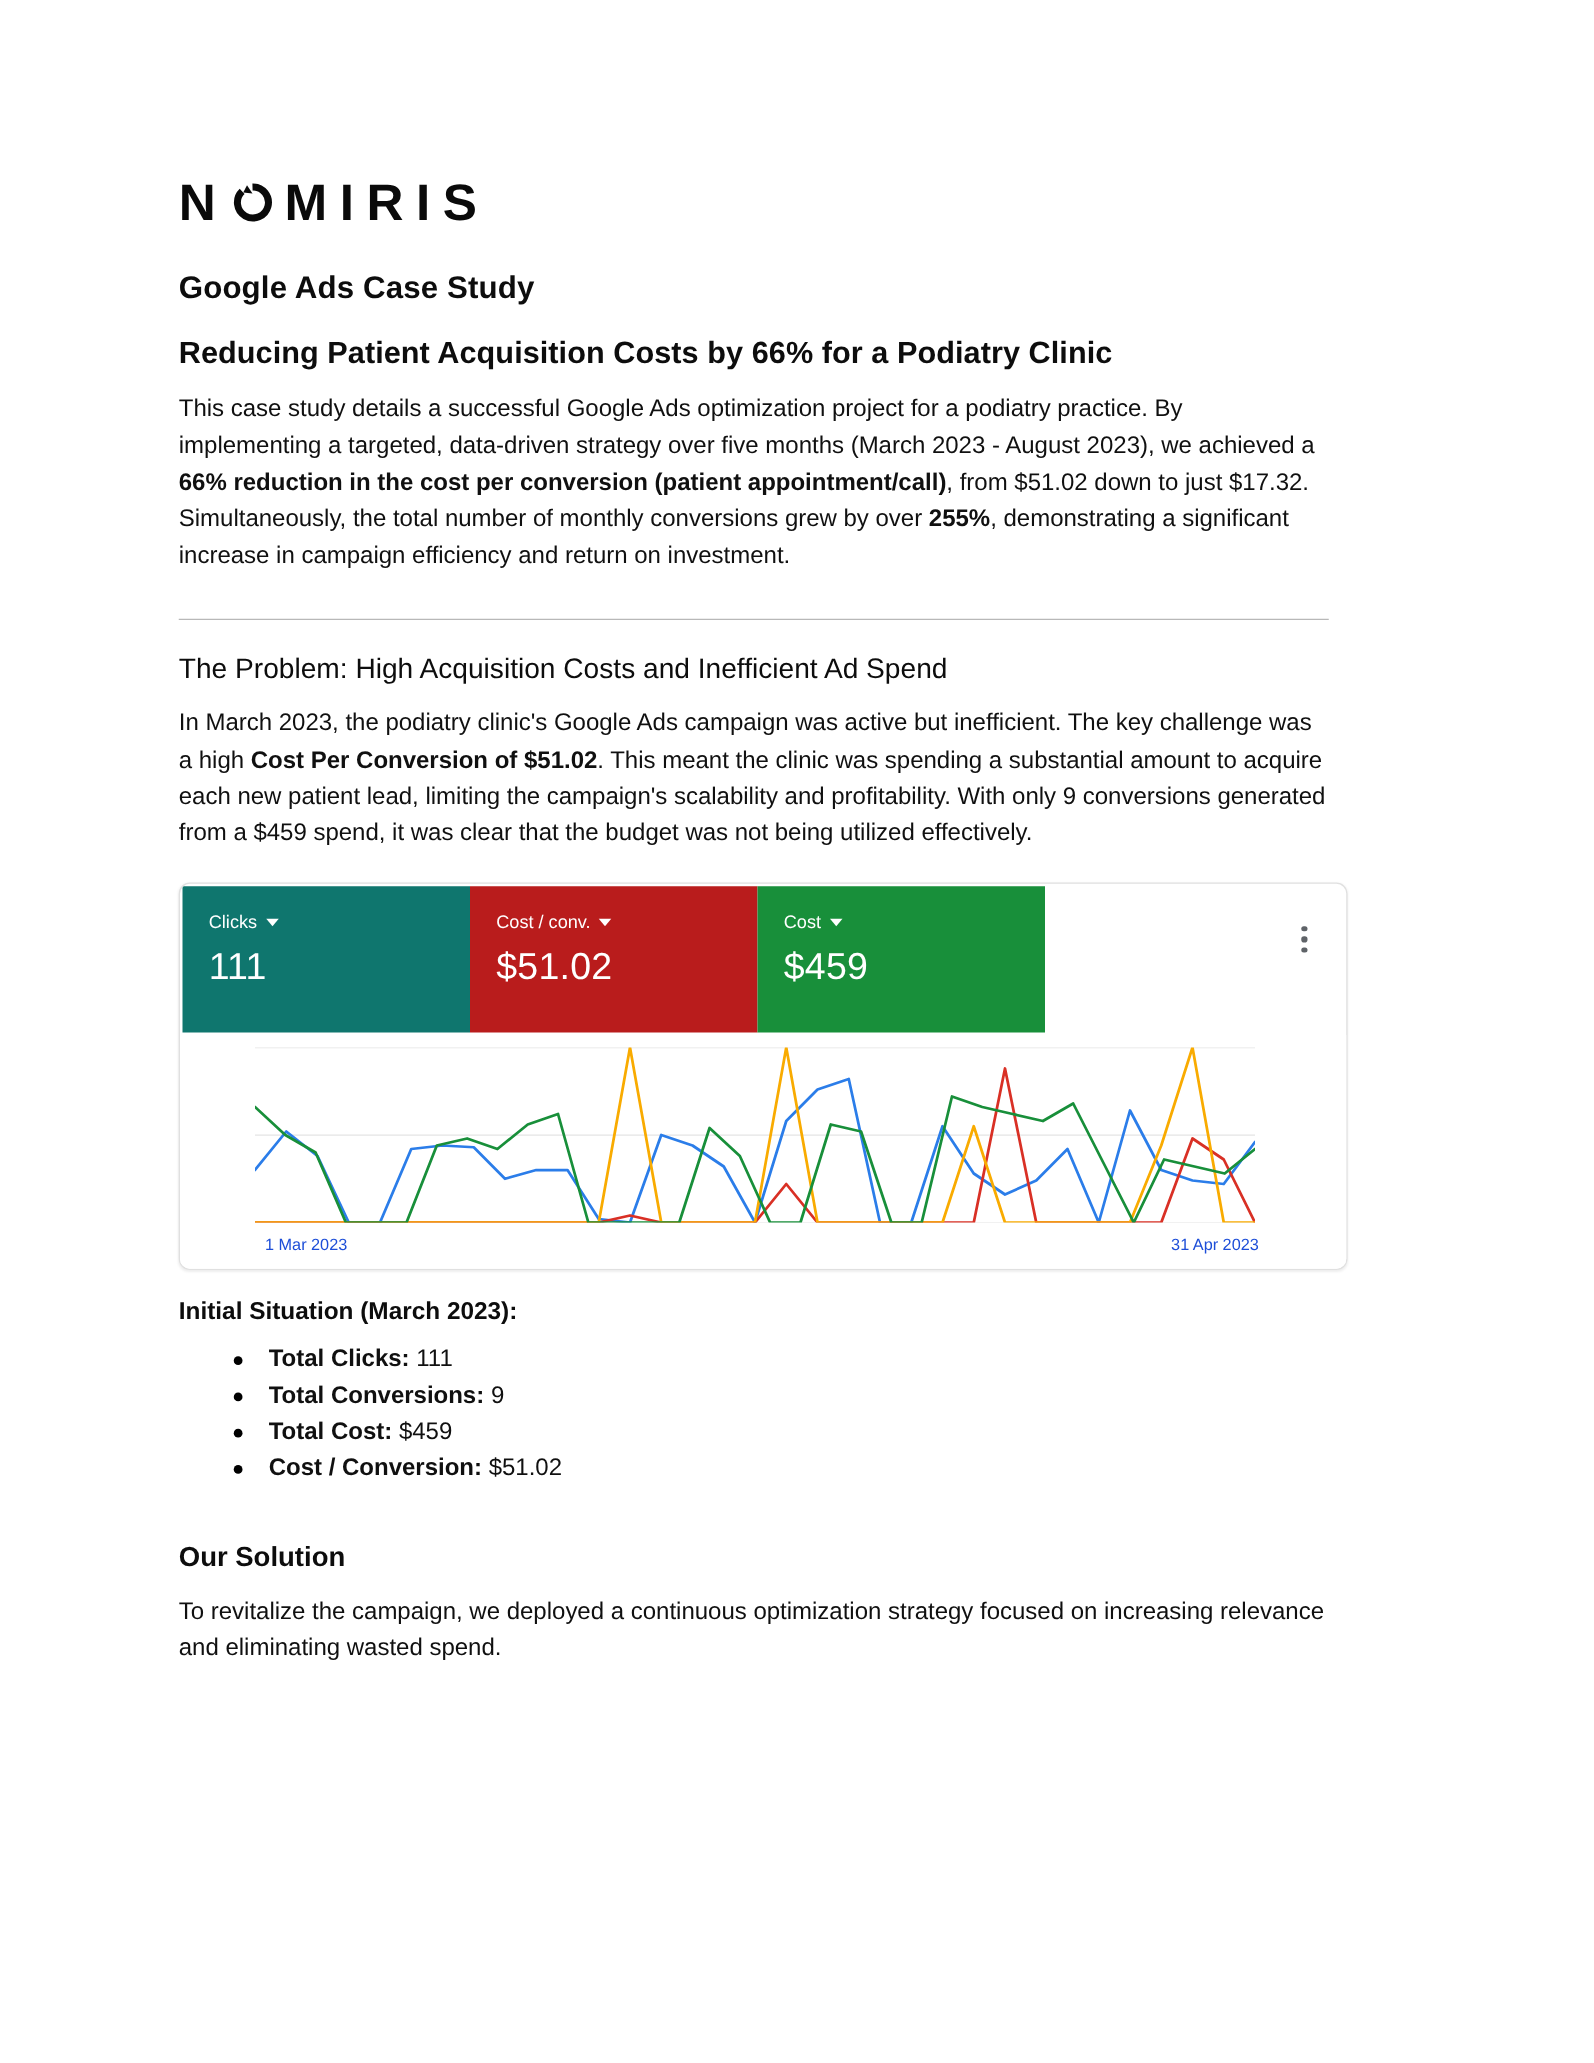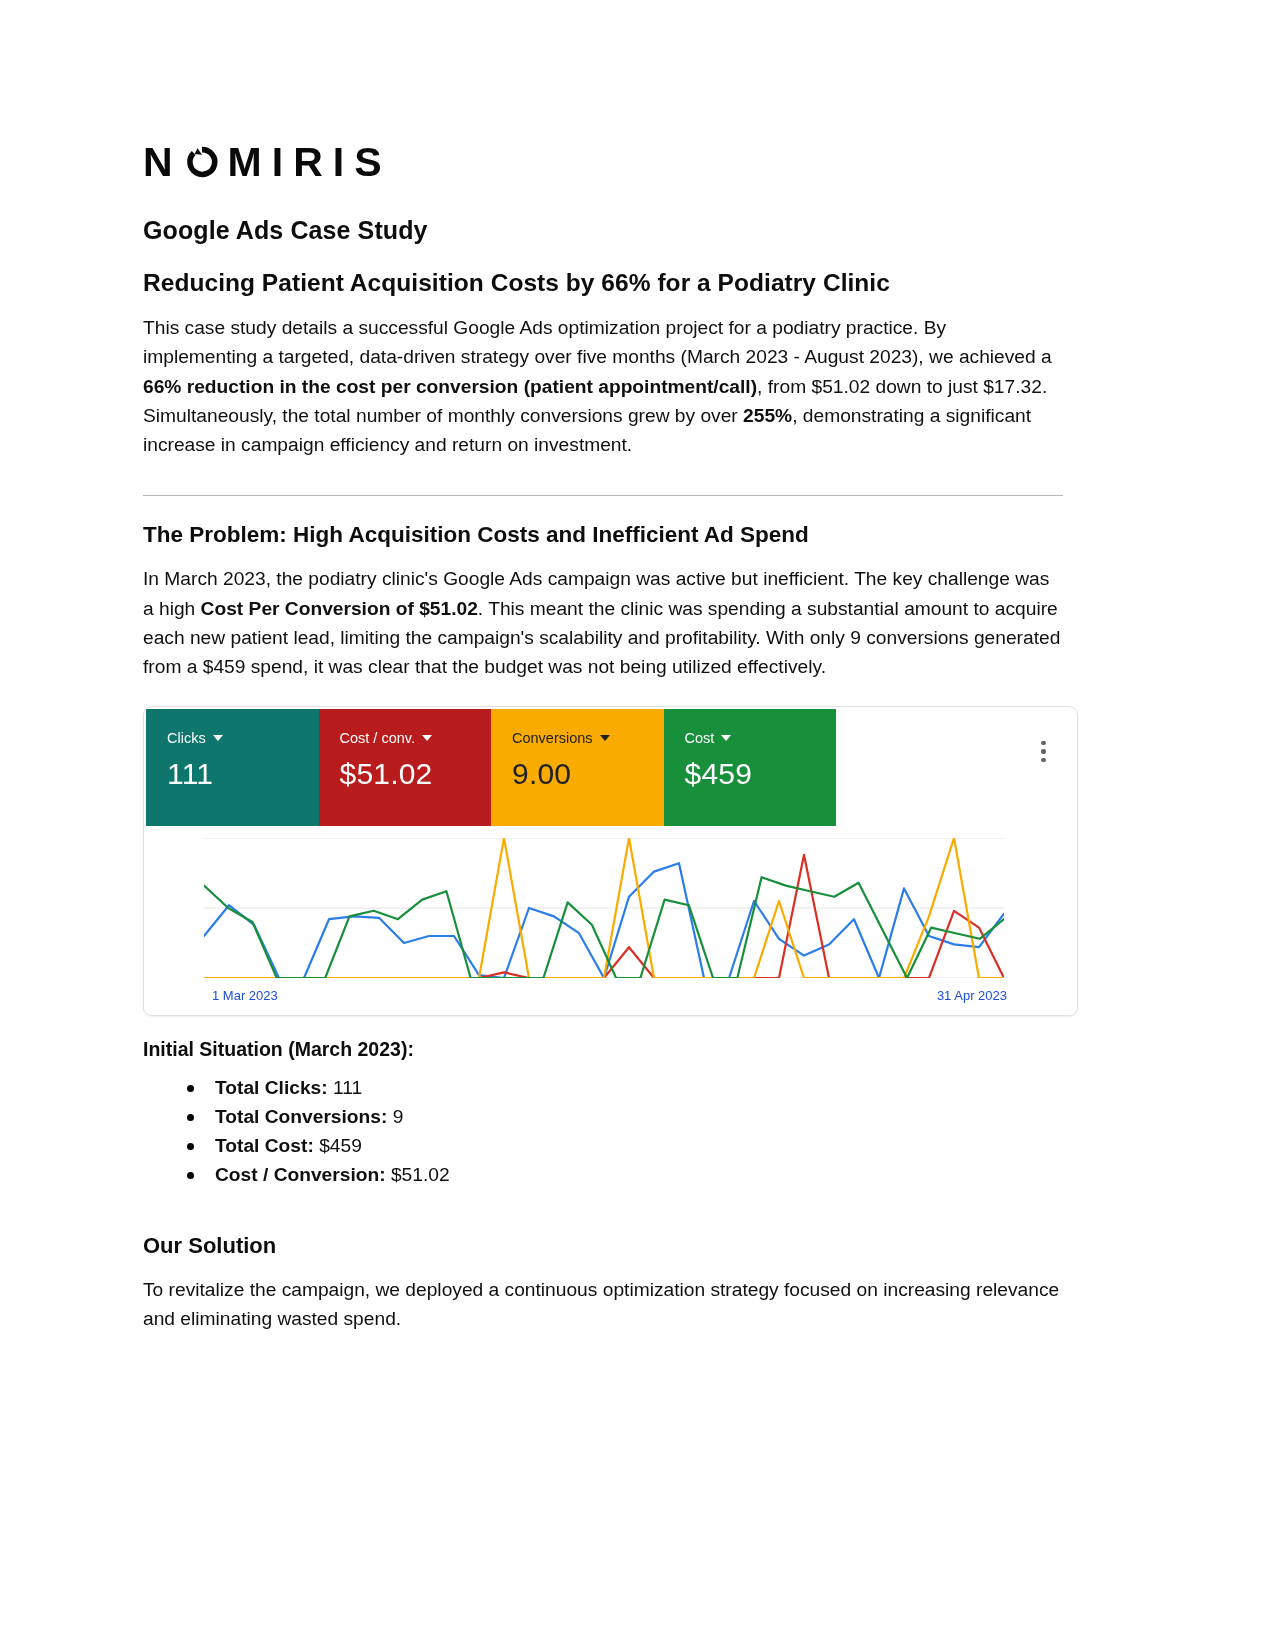--- a/index.html
+++ b/index.html
@@ -58,21 +58,21 @@
   }
   h2.doc-title {
     font-size: 24.5px;
     font-weight: 700;
     margin-top: 24px;
     letter-spacing: 0.05px;
     color: #0d0d0d;
   }
   h2.section-title {
     font-size: 22.5px;
-    font-weight: 700;
+    font-weight: 400;
     margin-top: 26px;
     color: #0d0d0d;
   }
   h2.section-title-plain {
     font-size: 22px;
     font-weight: 700;
     margin-top: 44px;
     color: #0d0d0d;
   }
 
@@ -259,27 +259,20 @@
       </div>
 
       <div class="metric red">
         <div class="m-label">
           <span>Cost / conv.</span>
           <i class="caret"></i>
         </div>
         <div class="m-value">$51.02</div>
       </div>
 
-      <div class="metric yellow">
-        <div class="m-label">
-          <span>Conversions</span>
-          <i class="caret"></i>
-        </div>
-        <div class="m-value">9.00</div>
-      </div>
 
       <div class="metric green">
         <div class="m-label">
           <span>Cost</span>
           <i class="caret"></i>
         </div>
         <div class="m-value">$459</div>
       </div>
     </div>
 

